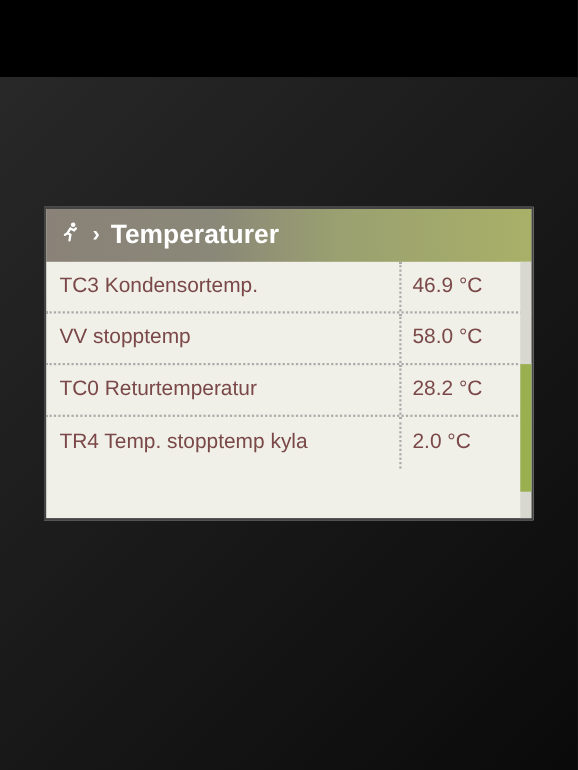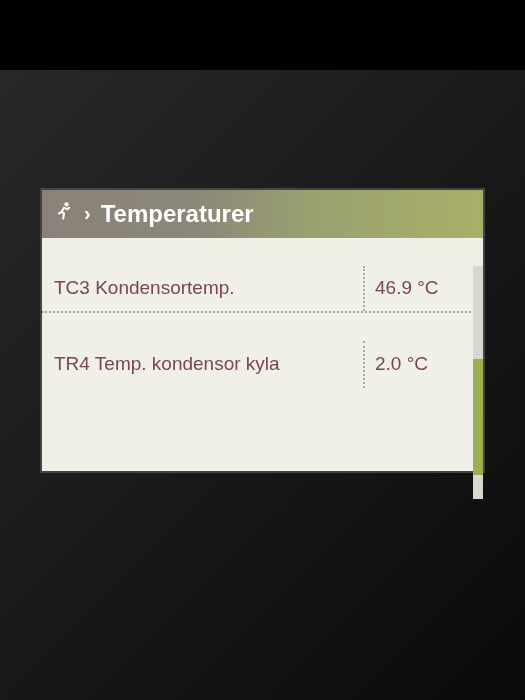--- a/index.html
+++ b/index.html
@@ -70,21 +70,20 @@
     }
     .rows {
       padding: 0;
     }
     .row {
       display: flex;
       height: 47px;
       align-items: flex-start;
       border-bottom: 2px dotted #aaa;
       padding-left: 12px;
-      margin-top: 28px;
     }
     .row:last-child {
       border-bottom: none;
     }
     .row-label {
       flex: 1;
       color: #7a4848;
       font-size: 19px;
       border-right: 2px dotted #aaa;
       height: 100%;
@@ -134,21 +133,29 @@
       <span class="header-chevron">›</span>
       <span class="header-title">Temperaturer</span>
     </div>
     <div class="content">
       <div class="rows">
         <div class="row">
           <span class="row-label">TC3 Kondensortemp.</span>
           <span class="row-value">46.9 °C</span>
         </div>
         <div class="row">
-          <span class="row-label">TR4 Temp. kondensor kyla</span>
+          <span class="row-label">VV stopptemp</span>
+          <span class="row-value">58.0 °C</span>
+        </div>
+        <div class="row">
+          <span class="row-label">TC0 Returtemperatur</span>
+          <span class="row-value">28.2 °C</span>
+        </div>
+        <div class="row">
+          <span class="row-label">TR4 Temp. stopptemp kyla</span>
           <span class="row-value">2.0 °C</span>
         </div>
       </div>
       <div class="scrollbar">
         <div class="scrollbar-thumb"></div>
       </div>
     </div>
   </div>
 </div>
 

